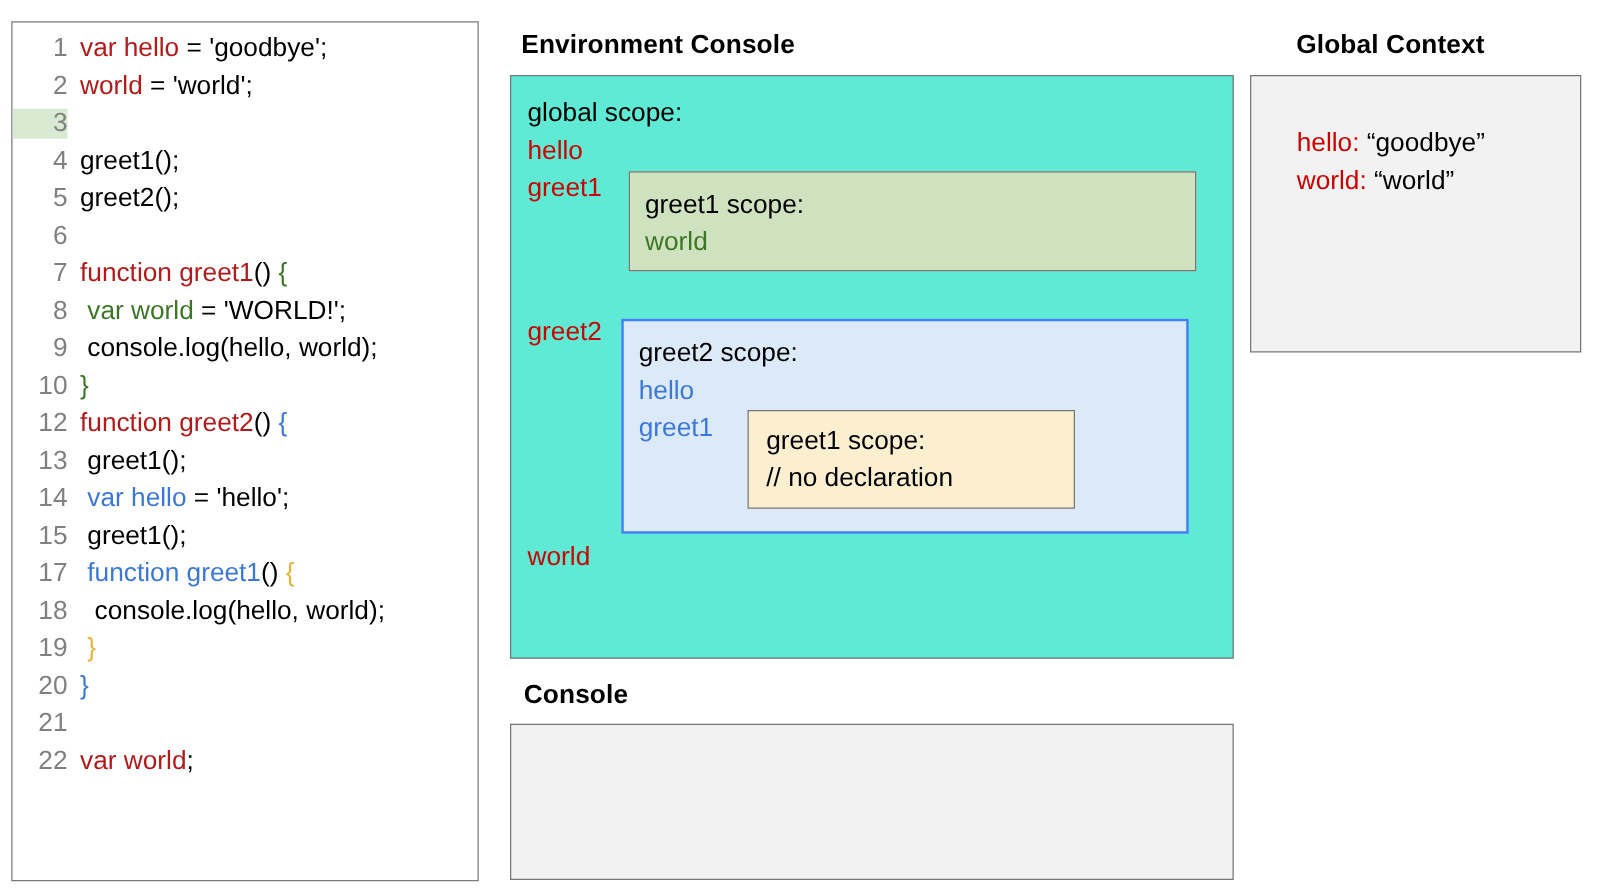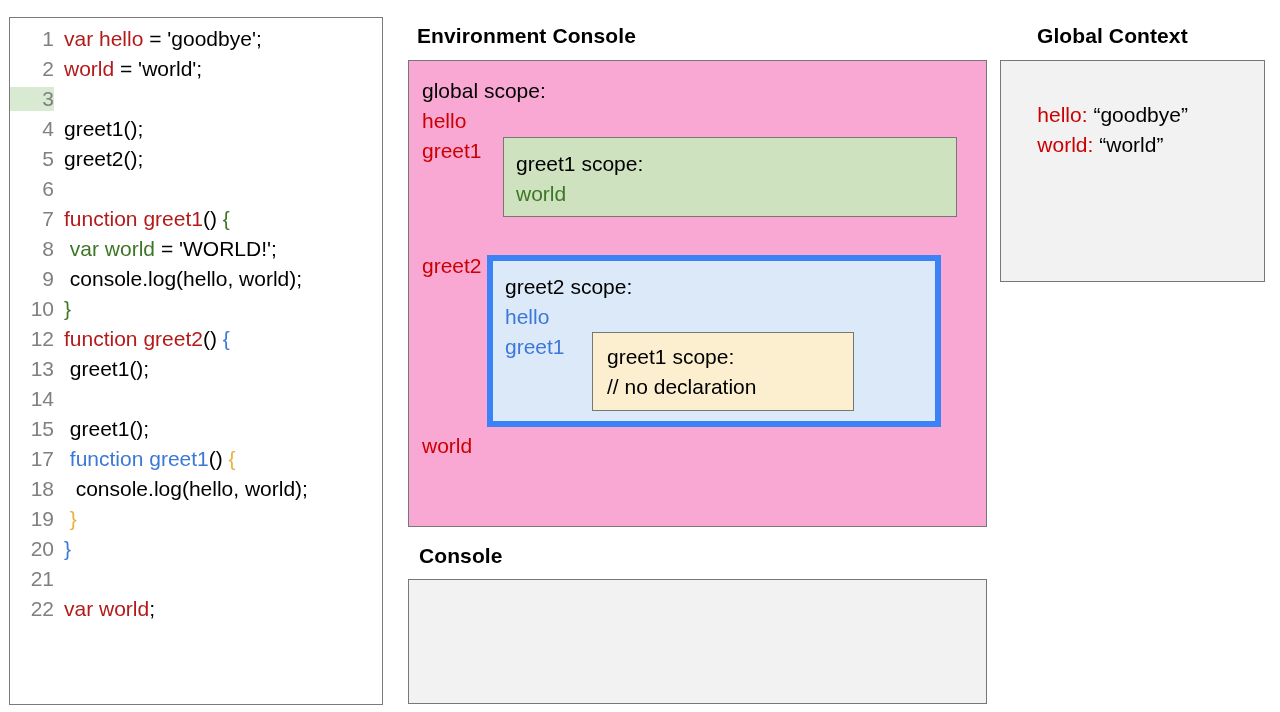--- a/index.html
+++ b/index.html
@@ -70,21 +70,21 @@
   #global-title { left: 1012px; top: 24px; margin-left: 25px; }
   #console-title{ left: 419px; top: 544px; }
 
   
   #env-record {
     position: absolute;
     left: 408px;
     top: 60px;
     width: 579px;
     height: 467px;
-    background: #f9a8d4;
+    background: #5eead4;
     border: 1px solid #777777;
     box-sizing: border-box;
   }
   .scope-label {
     position: absolute;
     font-size: 21px;
     white-space: pre;
   }
   #env-scope-head { left: 13px;  top: 18px;  color: #000000; }
   #env-var-hello  { left: 13px;  top: 48px;  color: #cc0000; }
@@ -102,26 +102,26 @@
     background: #cfe2bf;
     border: 1px solid #777777;
     box-sizing: border-box;
   }
   #g1-head  { left: 12px; top: 14px; color: #000000; }
   #g1-world { left: 12px; top: 44px; color: #3d7726; }
 
   
   #greet2-scope {
     position: absolute;
-    left: 78px;
+    left: 88px;
     top: 194px;
     width: 454px;
     height: 172px;
     background: #dce9f8;
-    border: 6px solid #3b82f6;
+    border: 2px solid #3b82f6;
     box-sizing: border-box;
   }
   #g2-head   { left: 12px; top: 14px; color: #000000; }
   #g2-hello  { left: 12px; top: 44px; color: #3c78d8; }
   #g2-greet1 { left: 12px; top: 74px; color: #3c78d8; }
 
   
   #greet1-nested-scope {
     position: absolute;
     left: 99px;
@@ -187,21 +187,21 @@
       <div class="code-line"><span class="ln ln-hl">3</span><span class="code-text"><span class="tok-black"></span></span></div>
       <div class="code-line"><span class="ln">4</span><span class="code-text"><span class="tok-black">greet1();</span></span></div>
       <div class="code-line"><span class="ln">5</span><span class="code-text"><span class="tok-black">greet2();</span></span></div>
       <div class="code-line"><span class="ln">6</span><span class="code-text"><span class="tok-black"></span></span></div>
       <div class="code-line"><span class="ln">7</span><span class="code-text"><span class="tok-red">function greet1</span><span class="tok-black">() </span><span class="tok-green">{</span></span></div>
       <div class="code-line"><span class="ln">8</span><span class="code-text"><span class="tok-black"> </span><span class="tok-green">var world</span><span class="tok-black"> = 'WORLD!';</span></span></div>
       <div class="code-line"><span class="ln">9</span><span class="code-text"><span class="tok-black"> console.log(hello, world);</span></span></div>
       <div class="code-line"><span class="ln">10</span><span class="code-text"><span class="tok-green">}</span></span></div>
       <div class="code-line"><span class="ln">12</span><span class="code-text"><span class="tok-red">function greet2</span><span class="tok-black">() </span><span class="tok-blue">{</span></span></div>
       <div class="code-line"><span class="ln">13</span><span class="code-text"><span class="tok-black"> greet1();</span></span></div>
-      <div class="code-line"><span class="ln">14</span></div>
+      <div class="code-line"><span class="ln">14</span><span class="code-text"><span class="tok-black"> </span><span class="tok-blue">var hello</span><span class="tok-black"> = 'hello';</span></span></div>
       <div class="code-line"><span class="ln">15</span><span class="code-text"><span class="tok-black"> greet1();</span></span></div>
       <div class="code-line"><span class="ln">17</span><span class="code-text"><span class="tok-black"> </span><span class="tok-blue">function greet1</span><span class="tok-black">() </span><span class="tok-gold">{</span></span></div>
       <div class="code-line"><span class="ln">18</span><span class="code-text"><span class="tok-black">  console.log(hello, world);</span></span></div>
       <div class="code-line"><span class="ln">19</span><span class="code-text"><span class="tok-black"> </span><span class="tok-gold">}</span></span></div>
       <div class="code-line"><span class="ln">20</span><span class="code-text"><span class="tok-blue">}</span></span></div>
       <div class="code-line"><span class="ln">21</span><span class="code-text"><span class="tok-black"></span></span></div>
       <div class="code-line"><span class="ln">22</span><span class="code-text"><span class="tok-red">var world</span><span class="tok-black">;</span></span></div>
     </div>
 </div>
 

